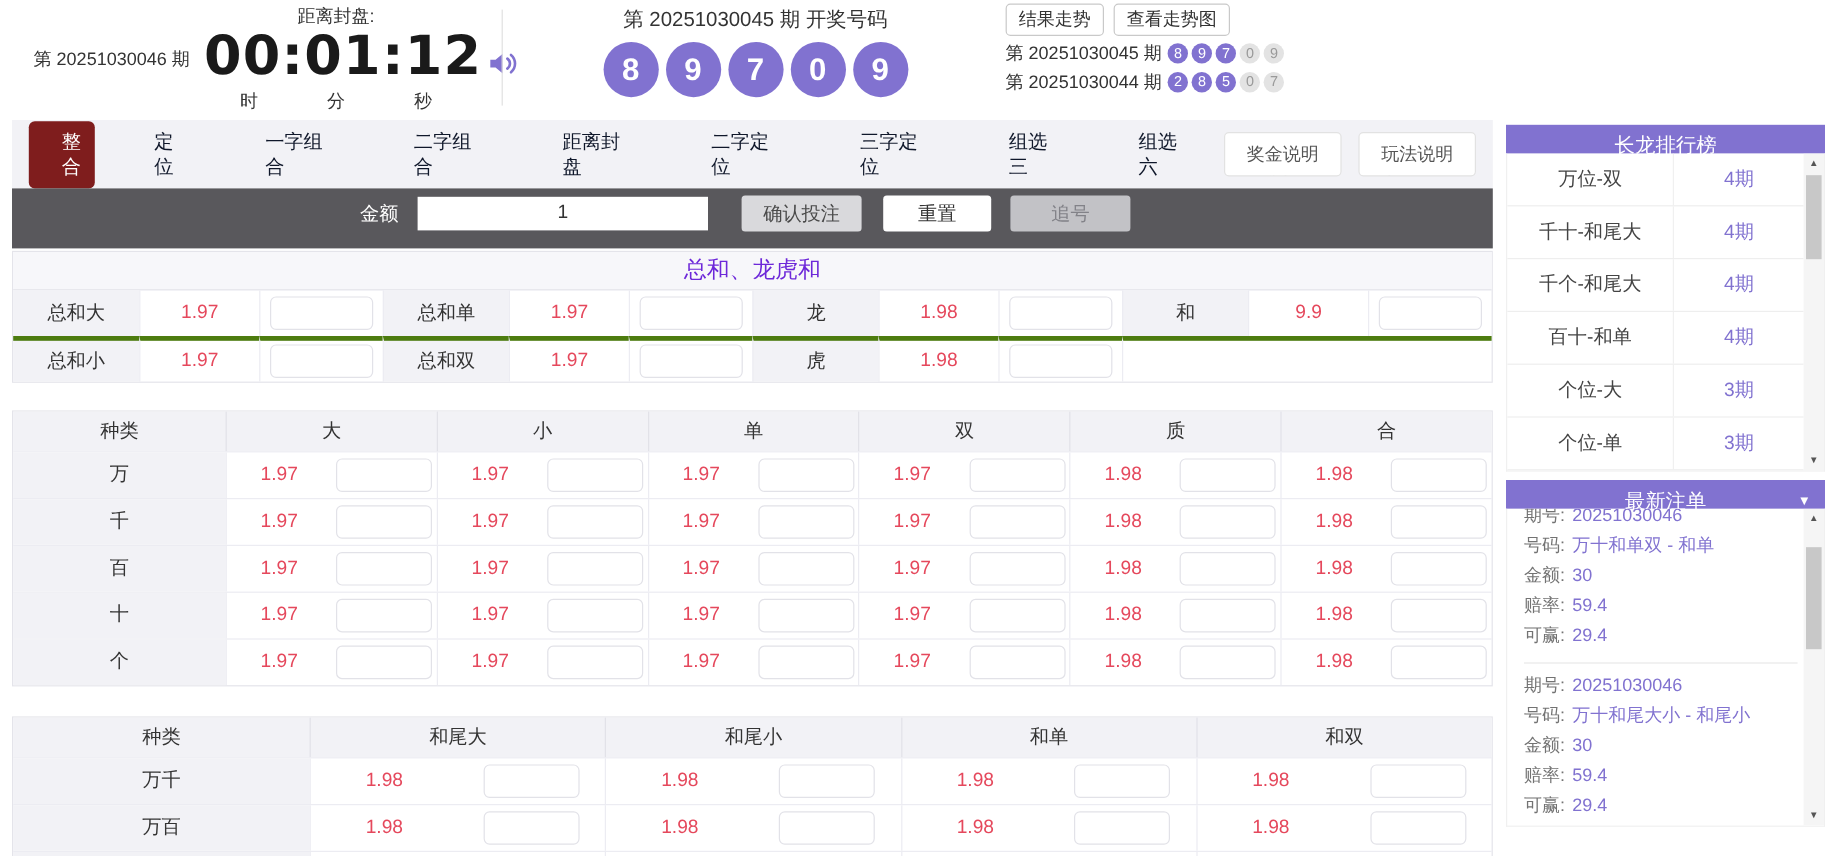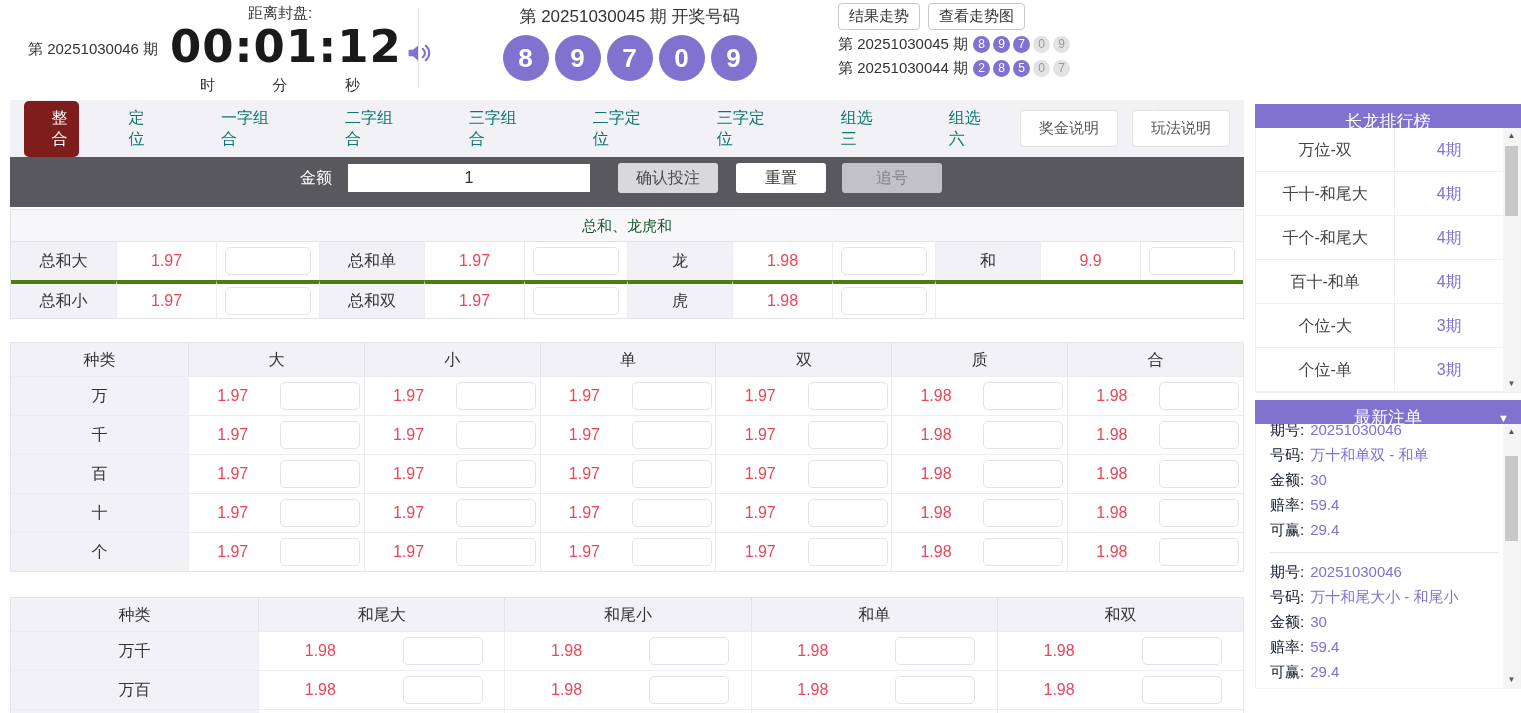--- a/index.html
+++ b/index.html
@@ -27,37 +27,37 @@
   .hist-row { display:flex; align-items:center; margin-top:5px; font-size:15px; color:#333; height:19px; }
   .mini-balls { display:flex; gap:3px; margin-left:5px; }
   .mball { width:17px; height:17px; border-radius:50%; font-size:12px; line-height:17px; text-align:center; }
   .mball.p { background:#8172d0; color:#fff; }
   .mball.g { background:#e3e3e3; color:#999; }
 
   
   .main { position:absolute; left:10px; top:100px; width:1234px; }
 
   .tabbar { height:57px; background:#f2f2f6; display:flex; align-items:center; padding:0 14px; position:relative; }
-  .tab { font-size:16px; color:#0f766e; margin-right:37px; cursor:pointer; padding:7px 12px; border-radius:5px; }
+  .tab { font-size:16px; color:#0f172a; margin-right:37px; cursor:pointer; padding:7px 12px; border-radius:5px; }
   .tab.active { background:#7f1d1d; color:#fff;text-align:right; }
   .help-btns { position:absolute; right:14px; display:flex; gap:14px; }
   .hbtn { background:#fff; border:1px solid #e2e2e2; border-radius:4px; padding:8px 18px; font-size:15px; color:#555; cursor:pointer; }
 
   .toolbar { height:50px; background:#59585c; position:relative; }
   .amt-label { position:absolute; left:290px; top:11px; color:#fff; font-size:16px; }
   .amt-input { position:absolute; left:338px; top:7px; width:242px; height:28px; border:none;
                text-align:center; font-size:16px; color:#333; background:#fff; }
   .dbtn { position:absolute; top:6px; height:30px; border:none; border-radius:3px; font-size:16px; cursor:pointer; }
   .btn-confirm { left:608px; width:100px; background:#d9d9dc; color:#4a4a4a; }
   .btn-reset { left:726px; width:90px; background:#fff; color:#333; }
   .btn-chase { left:832px; width:100px; background:#c2c2c6; color:#828288; }
 
   .section { border:1px solid #e4e4ea; margin-top:2px; background:#fff; }
   .sec-title { height:32px; line-height:32px; text-align:center; background:#f7f7fa;
-               font-size:15px; color:#14532d; border-bottom:1px solid #e4e4ea; }
+               font-size:19px; color:#6d28d9; border-bottom:1px solid #e4e4ea; }
   .sum-grid { display:grid; grid-template-columns:repeat(4, 105fr 100fr 103fr); }
   .cell { height:38px; display:flex; align-items:center; justify-content:center;
           border-left:1px solid #ececf2; border-top:4px solid #4d7c0f; font-size:16px; }
   .cell.noL { border-left:none; }
   .cell.lbl { background:#f2f2f6; color:#333; }
   .cell.odds { color:#e5485c; }
   .bet-input { width:86px; height:28px; border:1px solid #e2e2e8; border-radius:5px; background:#fff; }
 
   .btable { border:1px solid #e4e4ea; background:#fff; }
   .t1 { margin-top:23px; }
@@ -91,21 +91,21 @@
   .varr.up { top:0; } .varr.dn { bottom:0; }
   .vthumb { position:absolute; left:2px; width:13px; background:#c8c8c8; }
   .p1-body .vthumb { top:18px; height:70px; }
   .gap { height:7px; }
   .p2-body { height:265px; overflow:hidden; position:relative; background:#fff; border:1px solid #f0f0f0; border-top:none; padding:0 22px 0 14px; }
   .p2-body .vthumb { top:32px; height:85px; }
   .bet-entry { padding:6px 0 10px 0; }
   .bet-entry + .bet-entry { border-top:1px solid #e8e8e8; }
   .bet-entry.clip { margin-top:-13px; }
   .bline { font-size:15px; line-height:25px; white-space:nowrap; }
-  .bline .k { color:#0f172a; }
+  .bline .k { color:#737373; }
   .bline .v { color:#8172d0; margin-left:6px; }
 </style>
 </head>
 <body>
 
 <div class="header">
   <div class="issue-info">第 20251030046 期</div>
 
   <div class="countdown">
     <div class="cd-label">距离封盘:</div>
@@ -162,21 +162,21 @@
   </div>
 </div>
 
 <div class="main">
 
   <div class="tabbar">
     <span class="tab active">整合</span>
     <span class="tab">定位</span>
     <span class="tab">一字组合</span>
     <span class="tab">二字组合</span>
-    <span class="tab">三字组合</span>
+    <span class="tab">距离封盘</span>
     <span class="tab">二字定位</span>
     <span class="tab">三字定位</span>
     <span class="tab">组选三</span>
     <span class="tab">组选六</span>
     <span class="tab">跨度</span>
     <span class="tab">牛牛</span>
     <div class="help-btns">
       <button class="hbtn">奖金说明</button>
       <button class="hbtn">玩法说明</button>
     </div>

